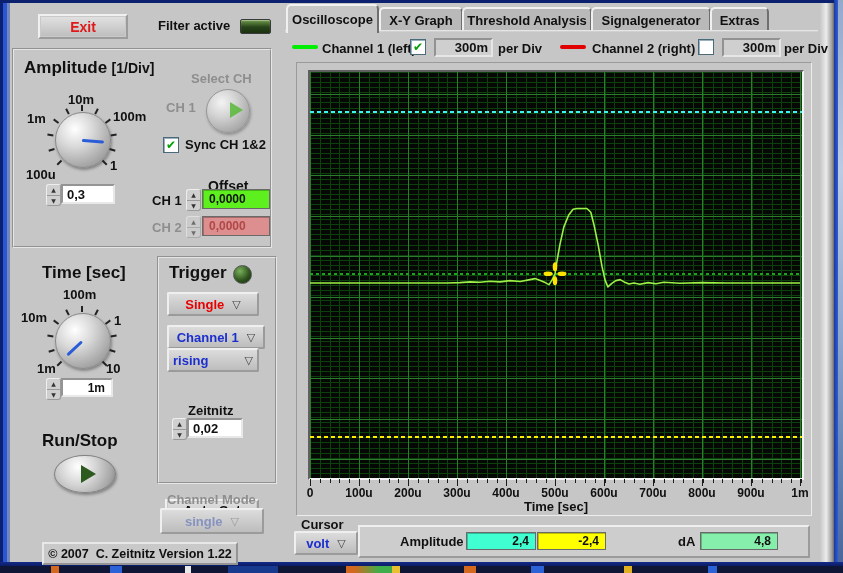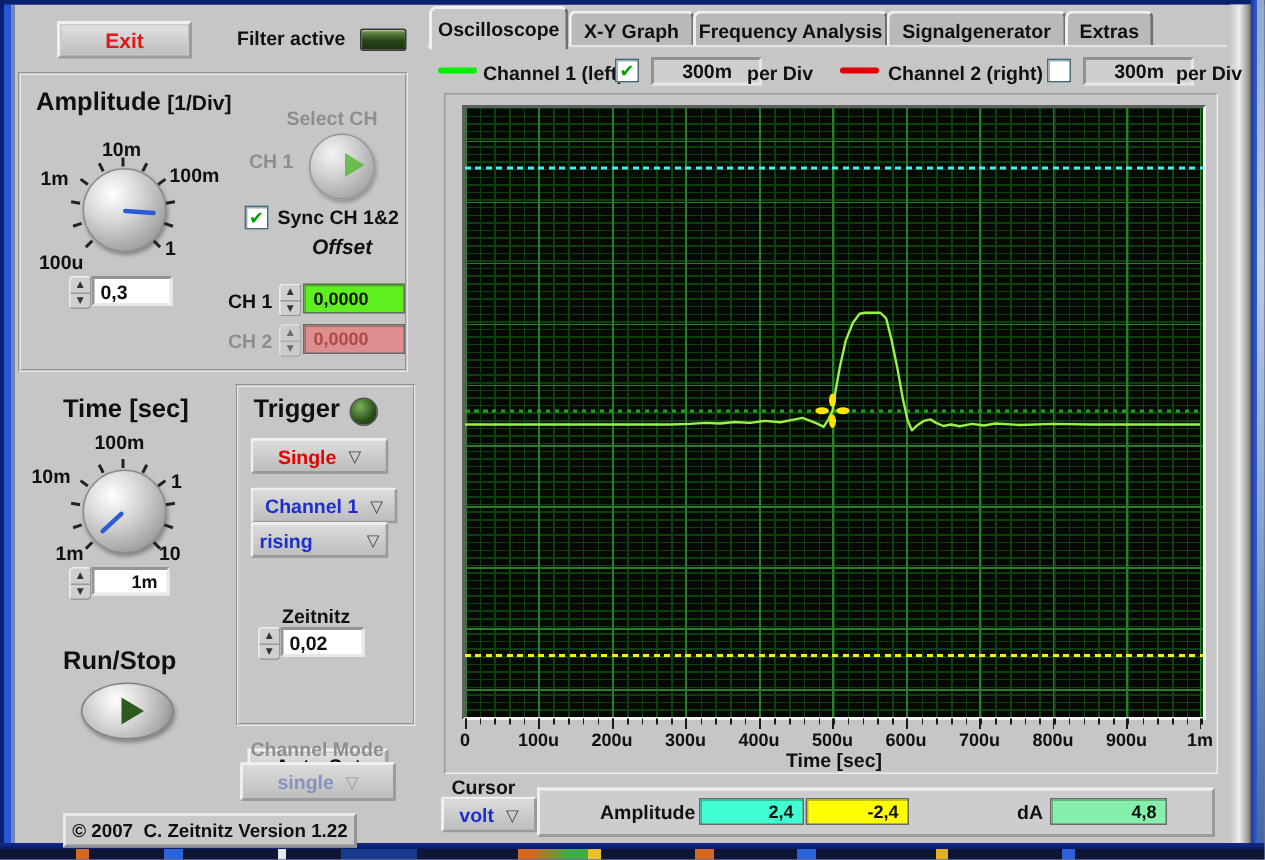--- a/index.html
+++ b/index.html
@@ -80,21 +80,21 @@
   .dot-green{top:201px;background:repeating-linear-gradient(90deg,#1da31d 0 3px,transparent 3px 6px);}
   .dot-yellow{top:364px;background:repeating-linear-gradient(90deg,#ffee00 0 4px,transparent 4px 7px);}
   .xticks-minor{left:310px;top:479px;width:492px;height:4px;
     background:repeating-linear-gradient(to right,#1a1a1a 0 1px,transparent 1px 9.82px);}
   .xticks-major{left:310px;top:479px;width:493px;height:7px;
     background:repeating-linear-gradient(to right,#1a1a1a 0 1px,transparent 1px 49px);}
   .xtlabel{position:absolute;top:486px;width:50px;text-align:center;font-size:12px;font-weight:bold;color:#101010;}
   .graph-frame{left:296px;top:62px;width:514px;height:452px;border:1px solid;border-color:#9a9a9a #ececec #ececec #9a9a9a;}
   .swatch{height:4px;border-radius:2px;}
   .legendfield{background:#cfcfcf;border:2px inset #e6e6e6;font-size:13px;font-weight:bold;color:#101010;
-    display:flex;align-items:center;justify-content:flex-end;padding-right:18px;}
+    display:flex;align-items:center;justify-content:flex-end;padding-right:3px;}
   .valfield{border:1px solid #6a6a6a;box-shadow:inset 1px 1px 0 rgba(0,0,0,.25);
     font-size:12px;font-weight:bold;color:#101010;display:flex;align-items:center;}
 </style>
 </head>
 <body>
 
 <div class="abs win"></div>
 <div class="abs frame-left"></div>
 <div class="abs frame-top"></div>
 <div class="abs edge-right"></div>
@@ -148,21 +148,21 @@
 <div class="abs" style="left:206px;top:89px;width:42px;height:42px;">
   <div class="knob-face abs" style="left:0;top:0;width:42px;height:42px;opacity:.8;"></div>
   <div class="abs" style="left:24px;top:13px;width:0;height:0;border-top:8px solid transparent;border-bottom:8px solid transparent;border-left:13px solid #58b838;opacity:.85;"></div>
 </div>
 
 <div class="abs cb" style="left:163px;top:137px;">
     <span>✔</span>
   </div>
 <span class="abs lbl" style="left:185px;top:137px;">Sync CH 1&amp;2</span>
 
-<span class="abs lbl" style="left:208px;top:156px;font-size:14px;font-style:italic;">Offset</span>
+<span class="abs lbl" style="left:208px;top:178px;font-size:14px;">Offset</span>
 <span class="abs lbl" style="left:152px;top:193px;">CH 1</span>
 <div class="abs spin" style="left:186px;top:189px;">
     <span>▲</span>
     <span class="dn">▼</span>
   </div>
 <div class="abs valfield" style="left: 202px; top: 189px; width: 60px; height: 18px; padding-left: 6px; background: rgb(93, 240, 30);">0,0000</div>
 <span class="abs lbl dis" style="left:152px;top:220px;">CH 2</span>
 <div class="abs spin" style="left:186px;top:216px;opacity:.6;">
     <span>▲</span>
     <span class="dn">▼</span>
@@ -240,21 +240,21 @@
      display:flex;align-items:center;justify-content:center;font-size:12.5px;font-weight:bold;color:#101010;">© 2007&nbsp; C. Zeitnitz Version 1.22</div>
 
 <div class="abs tabline"></div>
 <div class="tab active" style="left:286px;top:4px;width:89px;height:27px;">
     <span>Oscilloscope</span>
   </div>
 <div class="tab" style="left:379px;top:7px;width:80px;height:23px;">
     <span>X-Y Graph</span>
   </div>
 <div class="tab" style="left:462px;top:7px;width:126px;height:23px;">
-    <span>Frequency Analysis</span>
+    <span>Threshold Analysis</span>
   </div>
 <div class="tab" style="left:591px;top:7px;width:116px;height:23px;">
     <span>Signalgenerator</span>
   </div>
 <div class="tab" style="left:710px;top:7px;width:55px;height:23px;">
     <span>Extras</span>
   </div>
 
 <div class="abs swatch" style="left: 292px; top: 45px; width: 26px; background: rgb(0, 238, 0);"></div>
 <span class="abs lbl" style="left:322px;top:41px;">Channel 1 (left)</span>

